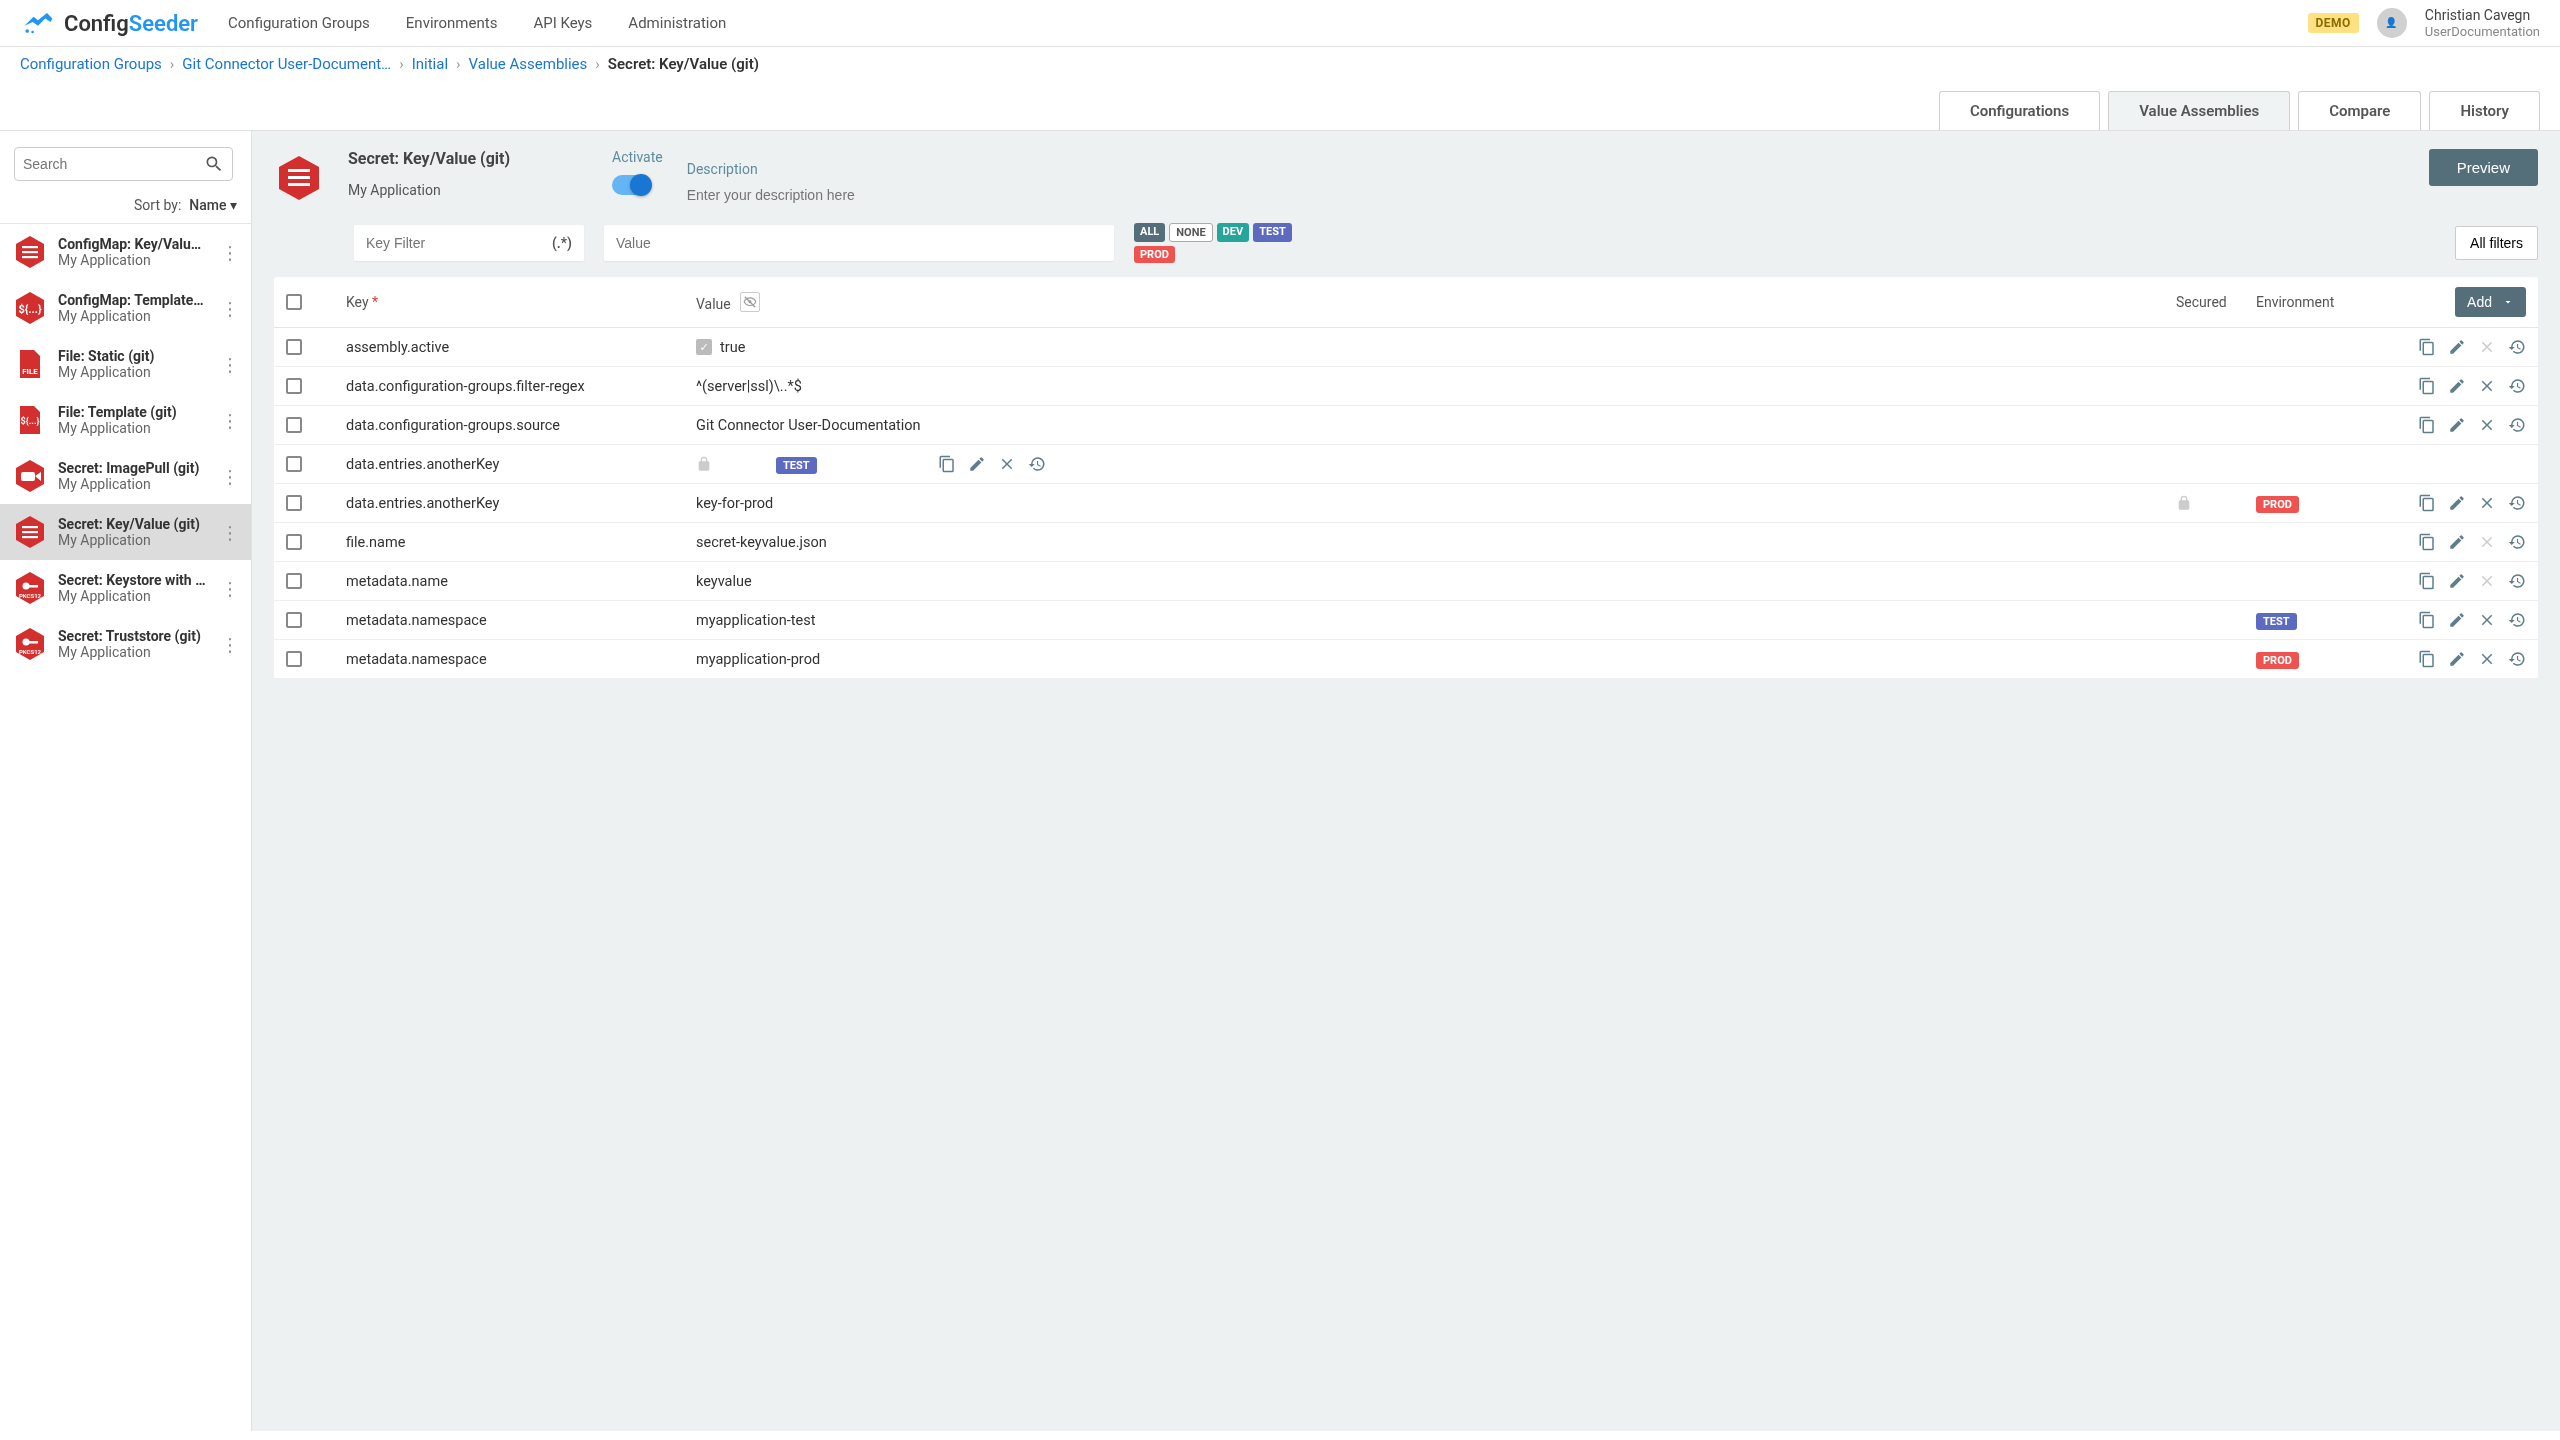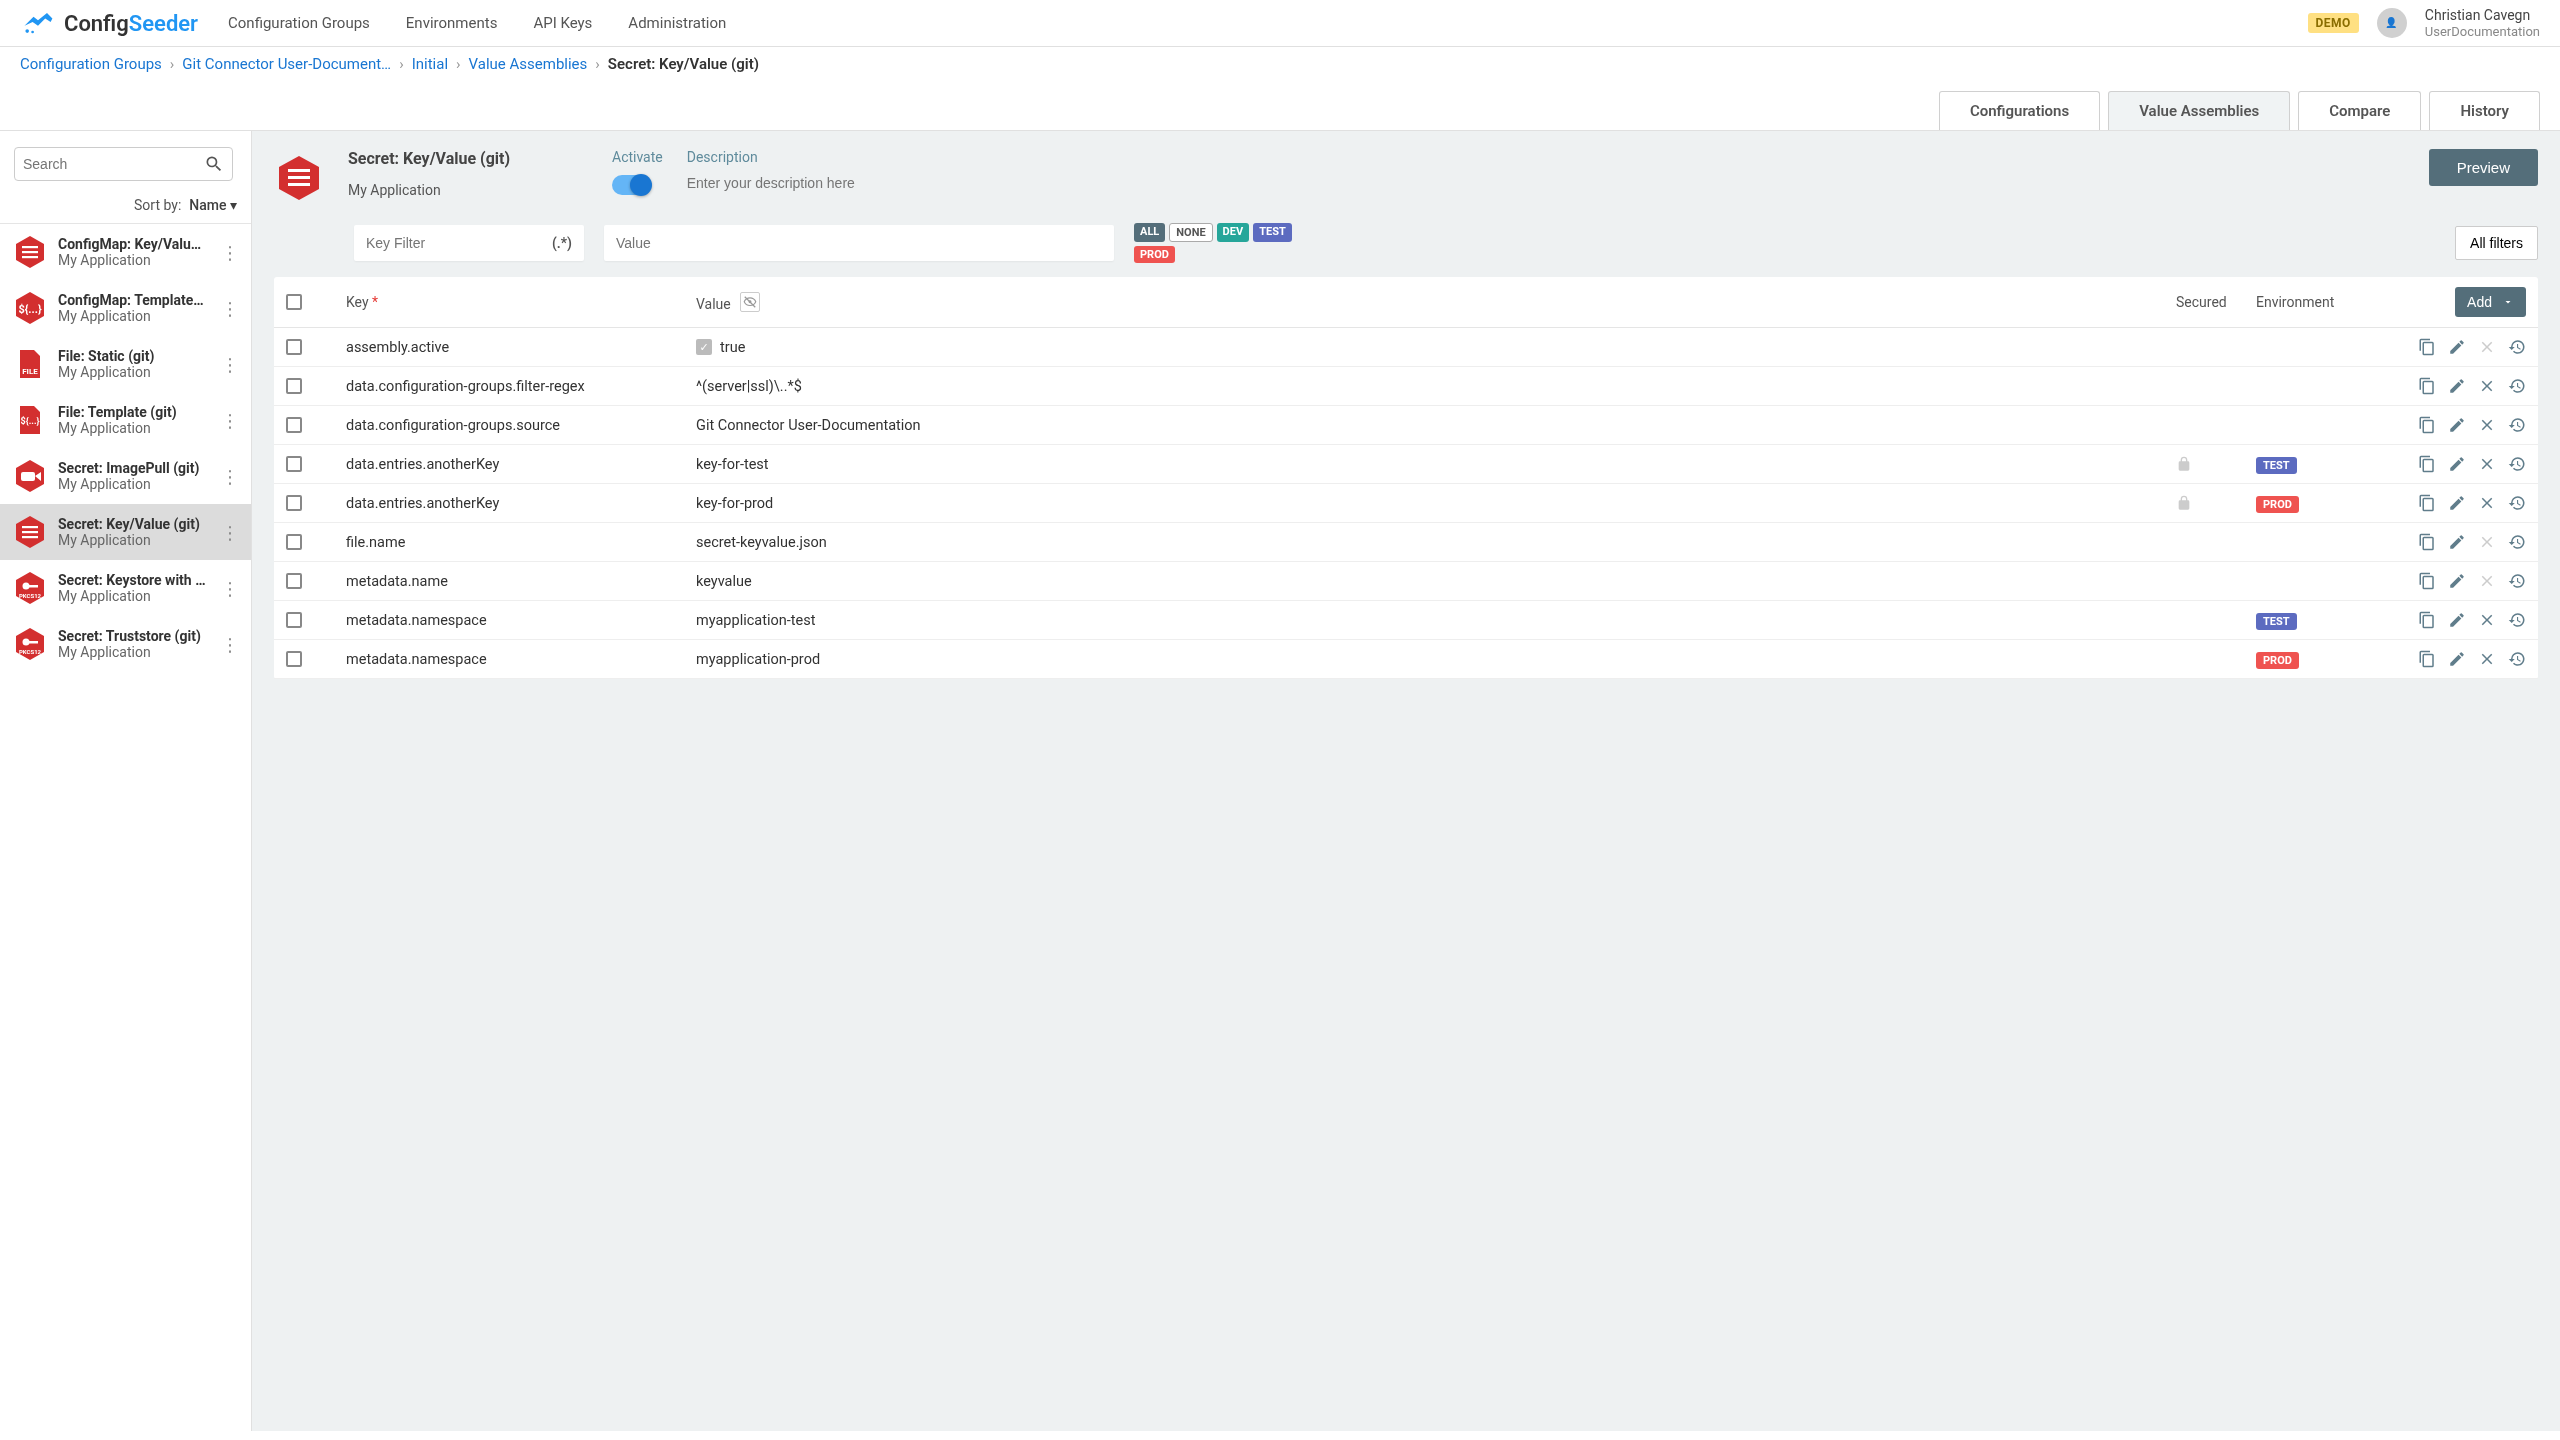--- a/index.html
+++ b/index.html
@@ -54,21 +54,21 @@
 .content { flex: 1; background: #eef1f2; padding: 18px 22px; overflow-y: auto; }
 .content-head { display: flex; align-items: flex-start; gap: 24px; margin-bottom: 20px; }
 .ch-icon { width: 50px; height: 50px; margin-top: 4px;}
 .ch-title-block { min-width: 240px; }
 .ch-title { font-weight: 700; font-size: 16px; color: #444; margin-bottom: 14px;}
 .ch-sub { color: #555; font-size: 14px; }
 .ch-activate { }
 .ch-label { color: #5F8B9C; font-weight: 400; font-size: 14px; margin-bottom: 10px; }
 .toggle { width: 38px; height: 20px; background: #64B5F6; border-radius: 10px; position: relative; cursor: pointer; }
 .toggle .knob { width: 22px; height: 22px; background: #1976D2; border-radius: 50%; position: absolute; right: -2px; top: -1px; box-shadow: 0 1px 3px rgba(0,0,0,0.3);}
-.ch-desc { flex: 1; }
+.ch-desc { flex: 1; margin-top: 12px; }
 .desc-input { border: none; background: transparent; font-size: 14px; color: #888; width: 100%; outline: none;}
 .preview-btn { background: #546e7a; color: #fff; border: none; padding: 10px 28px; font-size: 15px; border-radius: 3px; cursor: pointer; margin-left:auto;}
 
 
 .filter-row { display: flex; align-items: center; gap: 20px; margin-bottom: 14px; }
 .filter-input { background: #fff; border: none; padding: 10px 12px; font-size: 14px; border-radius: 2px; box-shadow: 0 1px 2px rgba(0,0,0,0.05);}
 .key-filter { width: 230px; display: flex; align-items: center; }
 .key-filter input { border: none; outline: none; flex: 1; font-size: 14px; }
 .regex-tog { color: #555; font-weight: 600; cursor: pointer; }
 .val-filter { width: 510px; border:none; outline:none;}
@@ -462,23 +462,20 @@
                   </svg>
                 </span>
               </div>
             </div>
           </div>
           <div class="tbl-row">
             <div class="col-cb">
               <div class="cb"></div>
             </div>
             <div class="col-key">data.entries.anotherKey</div>
-            <div class="col-val">
-              <span>key-for-test</span>
-            </div>
             <div class="col-sec"><span class="lock-ic"><svg width="16" height="16" viewBox="0 0 24 24">
                   <path fill="currentColor" d="M18 8h-1V6a5 5 0 00-10 0v2H6a2 2 0 00-2 2v10a2 2 0 002 2h12a2 2 0 002-2V10a2 2 0 00-2-2zM9 6a3 3 0 016 0v2H9V6z"></path>
                 </svg></span></div>
             <div class="col-env"><span class="env-tag b-test">TEST</span></div>
             <div class="col-act">
               <div class="row-actions">
                 <span class="ic">
                   <svg width="18" height="18" viewBox="0 0 24 24">
                     <path fill="currentColor" d="M16 1H4a2 2 0 00-2 2v14h2V3h12V1zm3 4H8a2 2 0 00-2 2v14a2 2 0 002 2h11a2 2 0 002-2V7a2 2 0 00-2-2zm0 16H8V7h11v14z"></path>
                   </svg>

